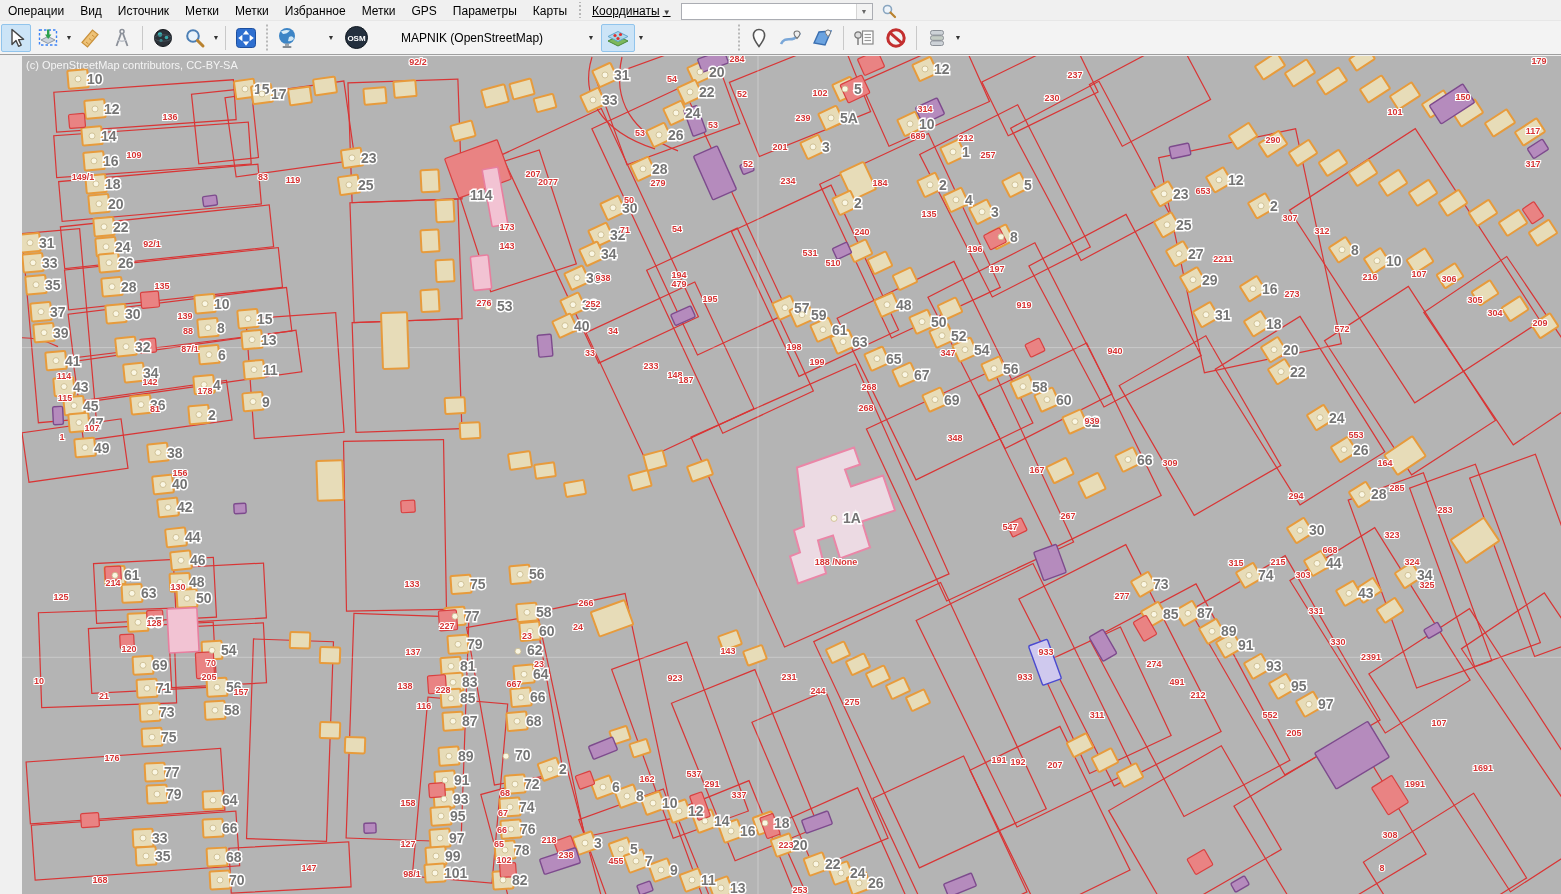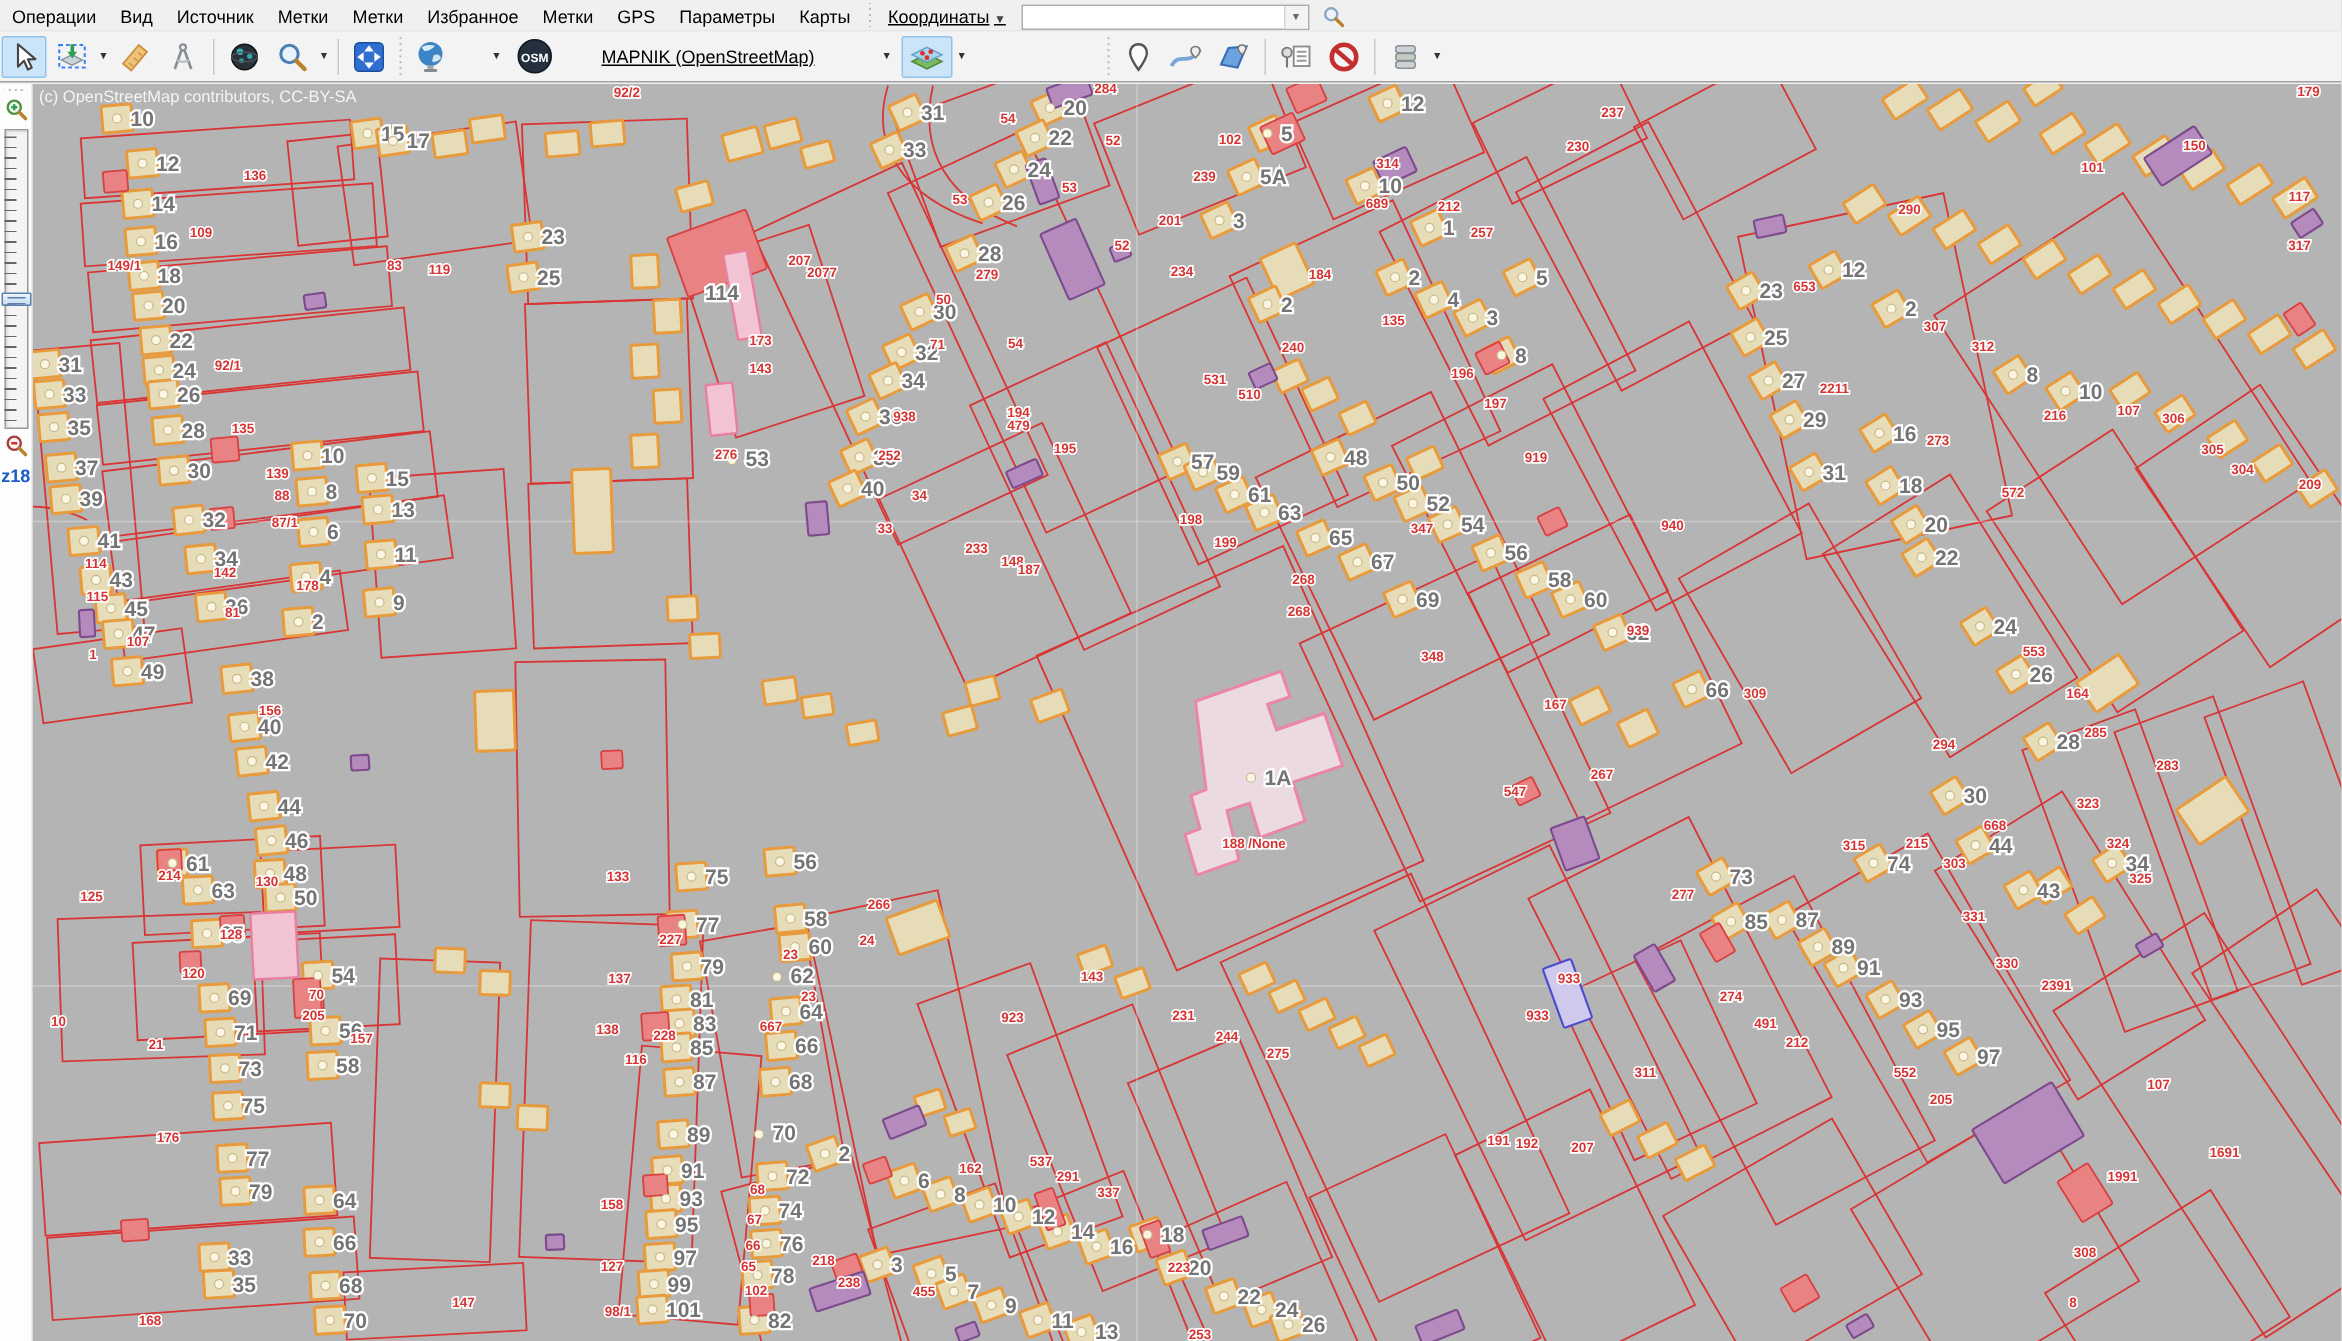--- a/index.html
+++ b/index.html
@@ -28,21 +28,21 @@
   #toolbar { position:absolute; top:20px; left:0; right:0; height:35px; background:#f3f3f3;
     border-top:1px solid #e7e7e7; border-bottom:1px solid #9f9f9f;
     display:flex; align-items:center; font-size:12px; }
   .tbtn { width:30px; height:28px; border:1px solid transparent; border-radius:2px;
     display:flex; align-items:center; justify-content:center; margin:0 1px; }
   .tbtn.active { background:#cce4f7; border-color:#91c4ec; }
   .tsep { width:1px; height:24px; background:#c9c9c9; margin:0 4px; }
   .tcaret { width:10px; height:28px; display:flex; align-items:center; justify-content:center;
     font-size:7px; color:#333; }
   .map-src { display:flex; align-items:center; height:28px; padding:0 4px; border-radius:2px;gap:27px; }
-  .map-src-label { margin:0 16px 0 5px; white-space:nowrap; color:#000;text-decoration:underline; }
+  .map-src-label { margin:0 16px 0 5px; white-space:nowrap; color:#000; }
 
   
   #sidebar { position:absolute; top:56px; left:0; width:22px; height:838px;
     background:#fdfdfd; border-right:1px solid #d9d9d9; }
   #sidebar .hgrip { height:5px; margin:1px 3px;
     background-image:radial-gradient(circle,#b8b8b8 34%, transparent 36%);
     background-size:4px 4px; background-repeat:repeat-x; background-position:center; }
   .zoombtn { width:18px; height:18px; margin:2px auto; display:flex; align-items:center; justify-content:center; }
   #slider-track { position:relative; width:16px; height:200px; margin:4px auto 2px auto;
     border:1px solid #9a9a9a; background:#f4f4f4; box-shadow:inset 1px 1px 2px rgba(0,0,0,.12); }
@@ -219,43 +219,20 @@
     <div class="tbtn">
       <svg width="22" height="22" viewBox="0 0 22 22">
         <rect x="4.5" y="3.5" width="13" height="4.6" rx="2" fill="#cdd2d7" stroke="#8b9097" stroke-width="1"></rect>
         <rect x="4.5" y="8.7" width="13" height="4.6" rx="2" fill="#c4ccc4" stroke="#8b9097" stroke-width="1"></rect>
         <rect x="4.5" y="13.9" width="13" height="4.6" rx="2" fill="#cdd2d7" stroke="#8b9097" stroke-width="1"></rect>
       </svg>
     </div>
     <div class="tcaret">▼</div>
   </div>
 
-  <div id="sidebar">
-    <div class="hgrip"></div>
-    <div class="zoombtn">
-      <svg width="16" height="16" viewBox="0 0 16 16">
-        <circle cx="6.5" cy="6.5" r="4.4" fill="#f2f8ee" stroke="#4f8f46" stroke-width="1.6"></circle>
-        <line x1="4.5" y1="6.5" x2="8.5" y2="6.5" stroke="#2da14f" stroke-width="1.6"></line>
-        <line x1="6.5" y1="4.5" x2="6.5" y2="8.5" stroke="#2da14f" stroke-width="1.6"></line>
-        <line x1="10" y1="10" x2="14" y2="14" stroke="#b9822e" stroke-width="2.4" stroke-linecap="round"></line>
-      </svg>
-    </div>
-    <div id="slider-track">
-      <div id="slider-ticks"></div>
-      <div id="slider-handle"></div>
-    </div>
-    <div class="zoombtn">
-      <svg width="16" height="16" viewBox="0 0 16 16">
-        <circle cx="6.5" cy="6.5" r="4.4" fill="#fbf0ee" stroke="#a34040" stroke-width="1.6"></circle>
-        <line x1="4.5" y1="6.5" x2="8.5" y2="6.5" stroke="#d03030" stroke-width="1.8"></line>
-        <line x1="10" y1="10" x2="14" y2="14" stroke="#b9822e" stroke-width="2.4" stroke-linecap="round"></line>
-      </svg>
-    </div>
-    <span id="zoom-level">z18</span>
-  </div>
 
   <div id="map">
     <svg id="map-svg" viewBox="22 55 1539 839" preserveAspectRatio="none">
       <g id="g-parcels">
           <rect x="55" y="85" width="180" height="40" fill="none" stroke="#d93535" stroke-width="1.2" transform="rotate(-4 145 105)"></rect>
           <rect x="55" y="128" width="195" height="42" fill="none" stroke="#d93535" stroke-width="1.2" transform="rotate(-4 152.5 149)"></rect>
           <rect x="60" y="172" width="200" height="40" fill="none" stroke="#d93535" stroke-width="1.2" transform="rotate(-5 160 192)"></rect>
           <rect x="62" y="215" width="210" height="42" fill="none" stroke="#d93535" stroke-width="1.2" transform="rotate(-6 167 236)"></rect>
           <rect x="66" y="258" width="215" height="40" fill="none" stroke="#d93535" stroke-width="1.2" transform="rotate(-6 173.5 278)"></rect>
           <rect x="70" y="300" width="220" height="44" fill="none" stroke="#d93535" stroke-width="1.2" transform="rotate(-7 180 322)"></rect>

